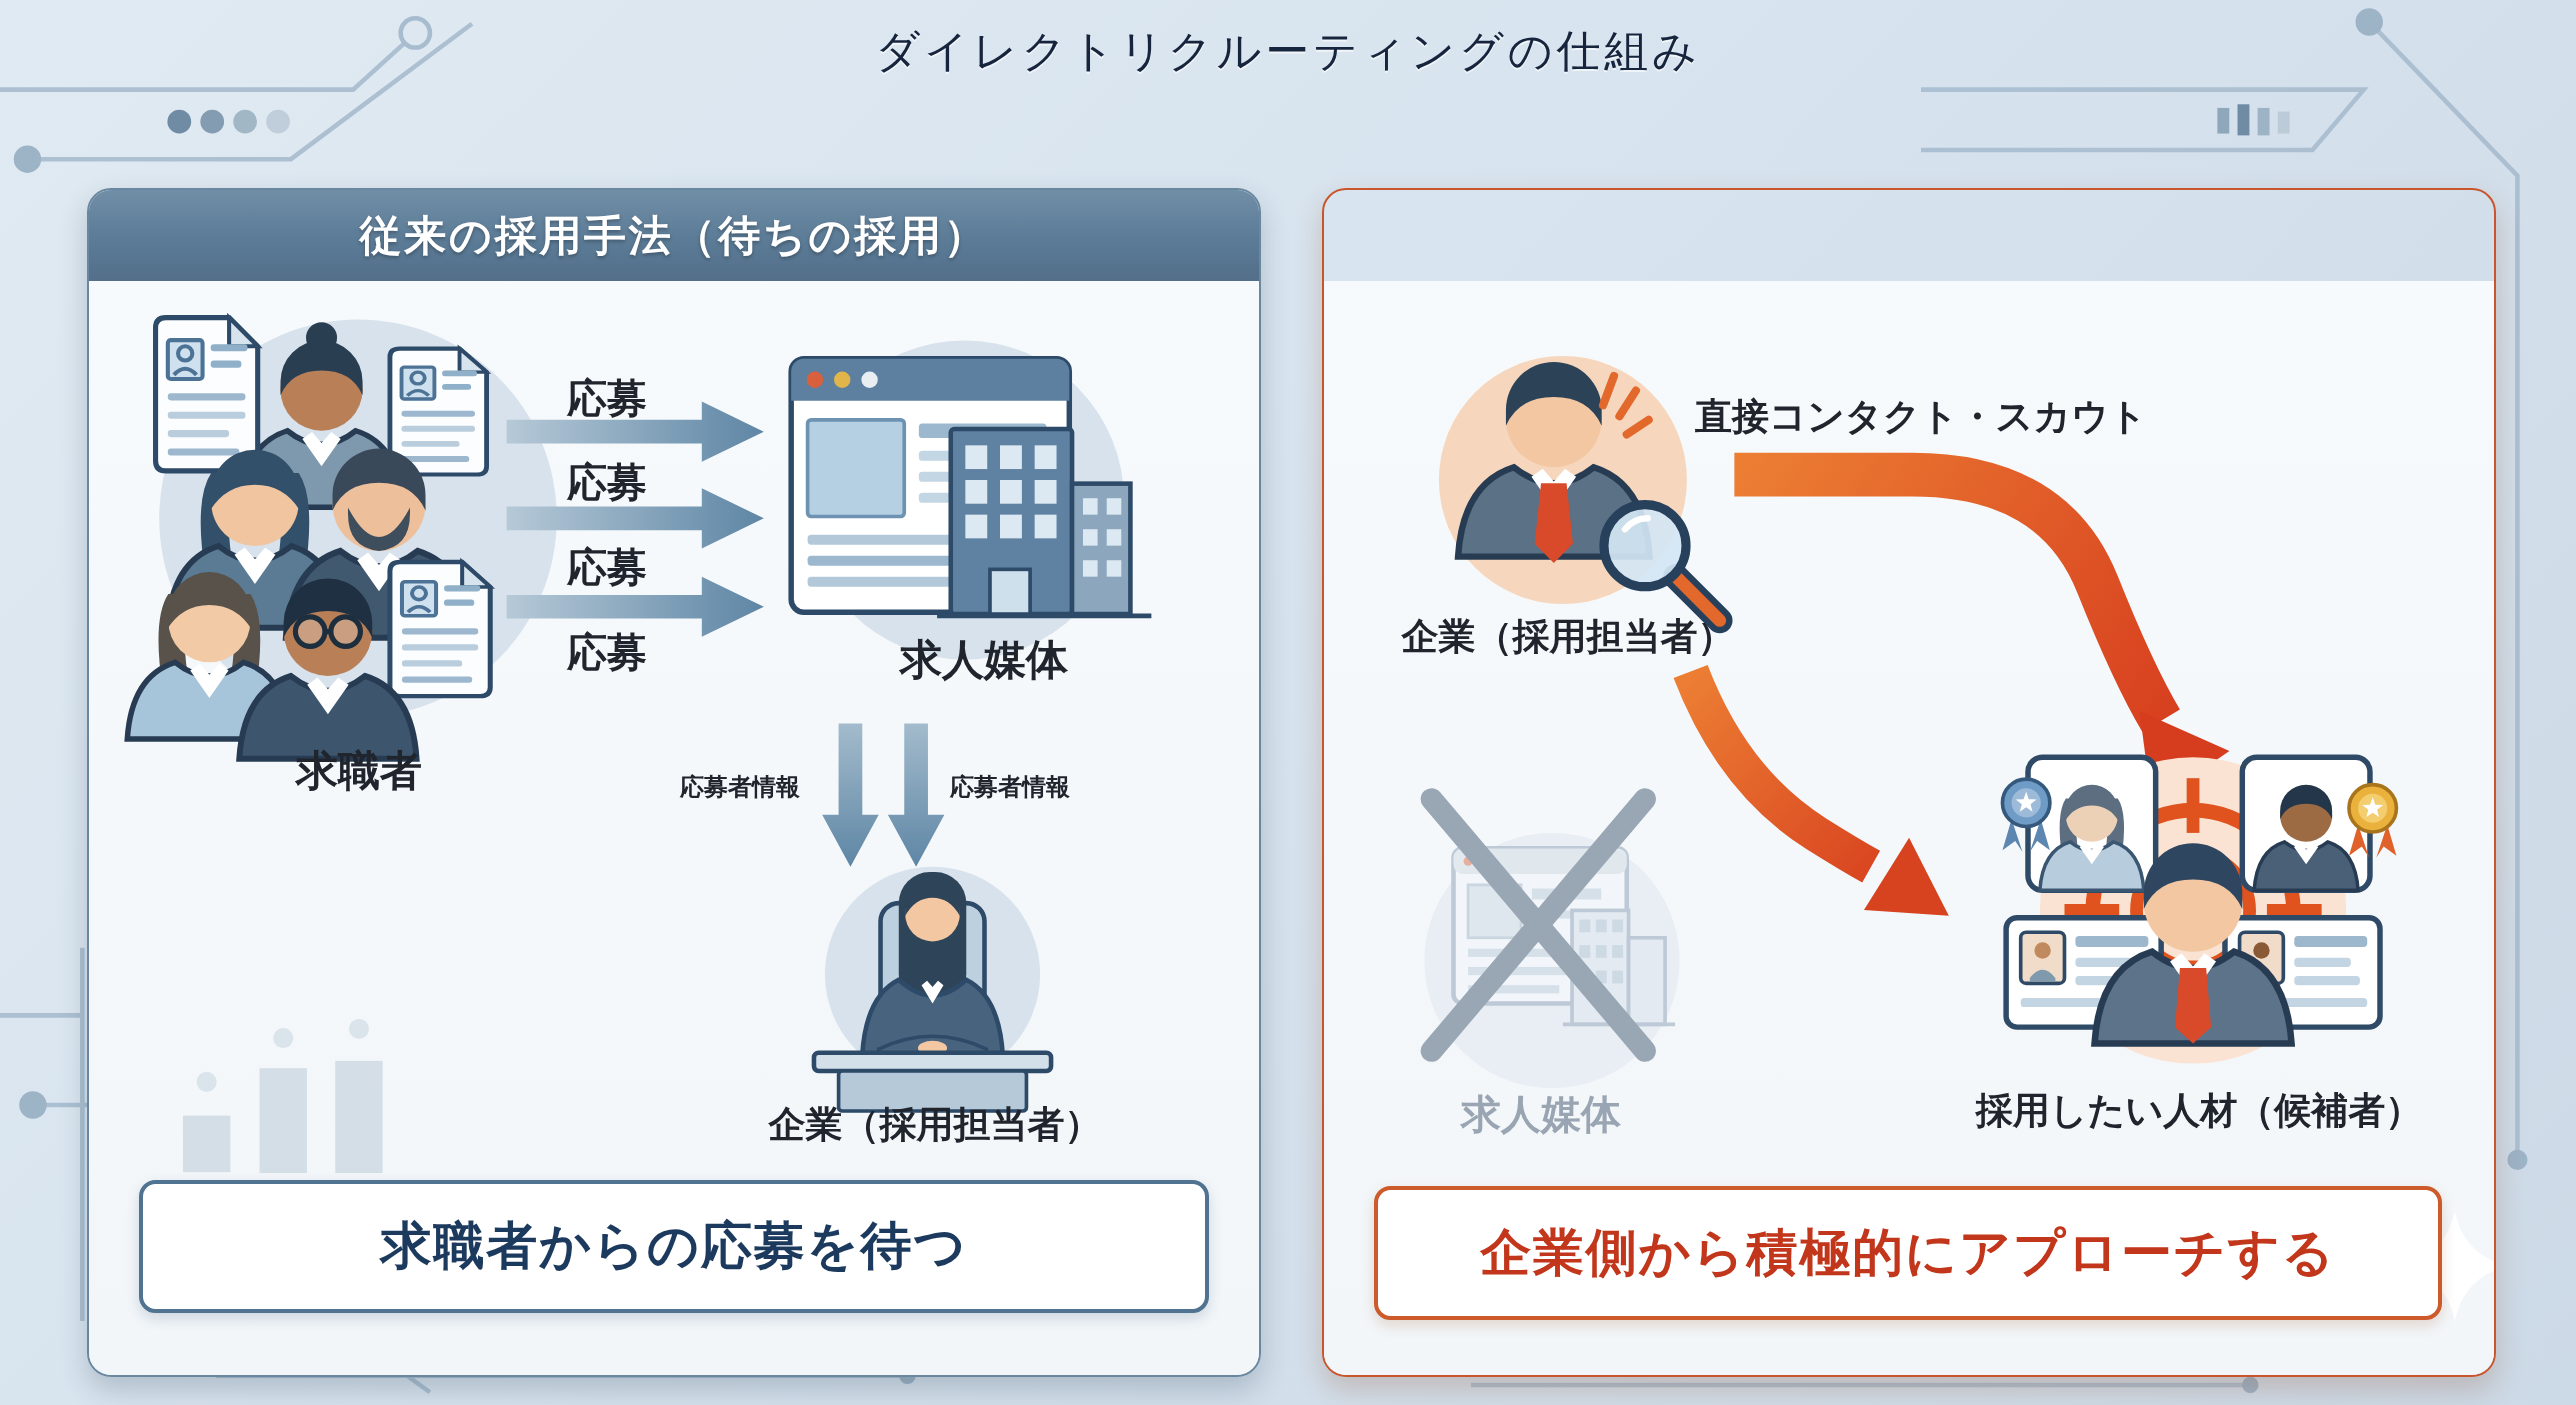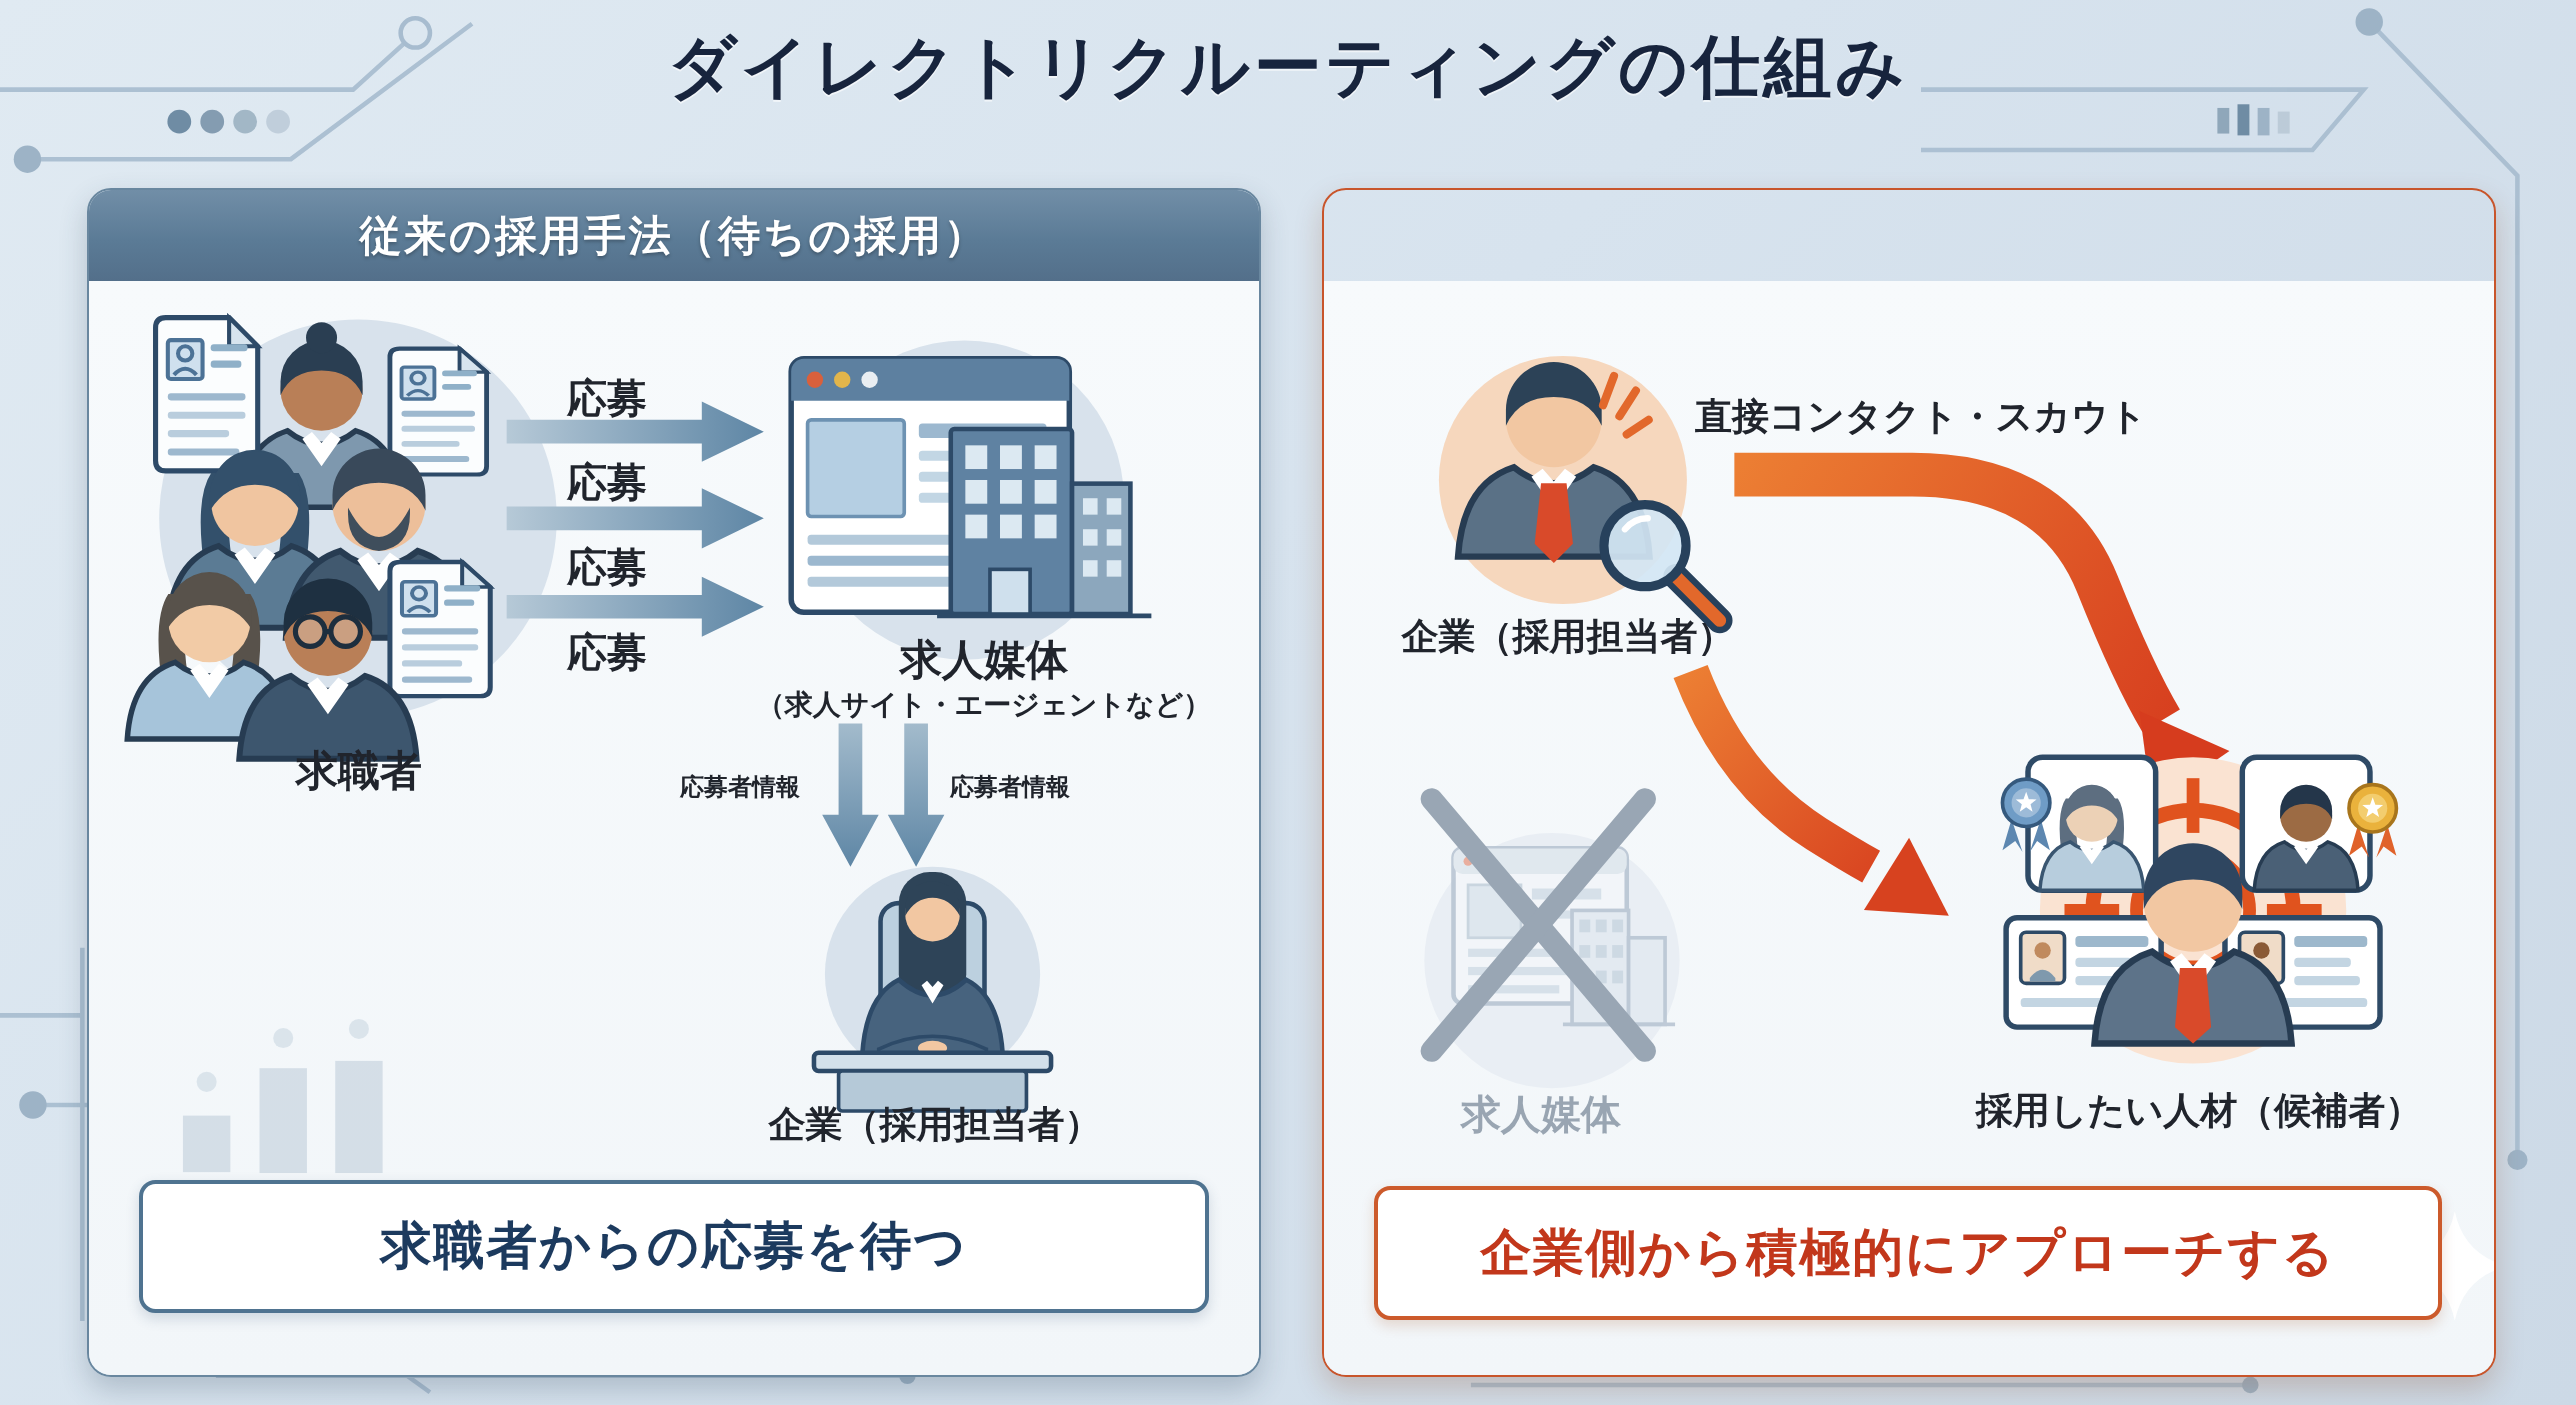--- a/index.html
+++ b/index.html
@@ -1,21 +1,21 @@
 <!DOCTYPE html>
 <html style="font-size:14.6px"><head>
 <meta charset="utf-8">
 <style>
   html,body{margin:0;padding:0;background:#d9e4ee;}
   .canvas{position:relative;width:2576px;height:1405px;overflow:hidden;
     background:linear-gradient(135deg,#e0eaf2 0%,#d7e3ee 45%,#ccd9e6 100%);
     font-family:"Liberation Sans","DejaVu Sans",sans-serif;}
   .bg-svg{position:absolute;inset:0;z-index:0;}
   .main-title{position:absolute;left:0;right:0;top:22px;z-index:2;text-align:center;
-    font-size:68px;font-weight:700;letter-spacing:3.7px;color:#17243d;
+    font-size:44px;font-weight:400;letter-spacing:3.7px;color:#17243d;
     text-shadow:0 1.8px 0 rgba(255,255,255,.6);}
   .panel{position:absolute;top:188px;width:1174px;height:1189px;border-radius:24px;
     overflow:hidden;box-sizing:border-box;z-index:3;}
   .panel.left{left:87px;border:2.7px solid #69879f;box-shadow:0 12.8px 27.4px rgba(44,66,88,.24);}
   .panel.right{left:1322px;border:2.7px solid #c8552b;box-shadow:0 12.8px 27.4px rgba(130,60,20,.22);}
   .panel-body{position:absolute;left:0;right:0;top:91px;bottom:0;
     background:linear-gradient(180deg,#f7fafc 0%,#f2f6f9 100%);z-index:0;}
   .panel-header{position:relative;height:91px;display:flex;align-items:center;justify-content:center;
     font-size:42px;font-weight:700;color:#ffffff;letter-spacing:2.7px;z-index:3;
     text-shadow:0 1.8px 3.7px rgba(0,0,0,.28);}
@@ -245,21 +245,20 @@
         <rect x="822" y="966" width="206" height="44" rx="4" fill="#b5c9d8" stroke="#2d4a68" stroke-width="4"></rect>
       </g>
     </svg>
 
     <div class="lbl app" style="left:512px;top:208px">応募</div>
     <div class="lbl app" style="left:512px;top:292px">応募</div>
     <div class="lbl app" style="left:512px;top:377px">応募</div>
     <div class="lbl app" style="left:512px;top:462px">応募</div>
     <div class="lbl big" style="left:270px;top:581px">求職者</div>
     <div class="lbl big" style="left:895px;top:470px">求人媒体</div>
-    <div class="lbl sub" style="left:895px;top:515px">（求人サイト・エージェントなど）</div>
     <div class="lbl info" style="left:651px;top:597px">応募者情報</div>
     <div class="lbl info" style="left:921px;top:597px">応募者情報</div>
     <div class="lbl mid" style="left:846px;top:935px">企業（採用担当者）</div>
     <div class="summary-box steel" style="left:50px;top:990px;width:1070px;height:133px">
       <span class="summary-text steel">求職者からの応募を待つ</span>
     </div>
   </div>
 
   <div class="panel right">
     <div class="panel-body"></div>

